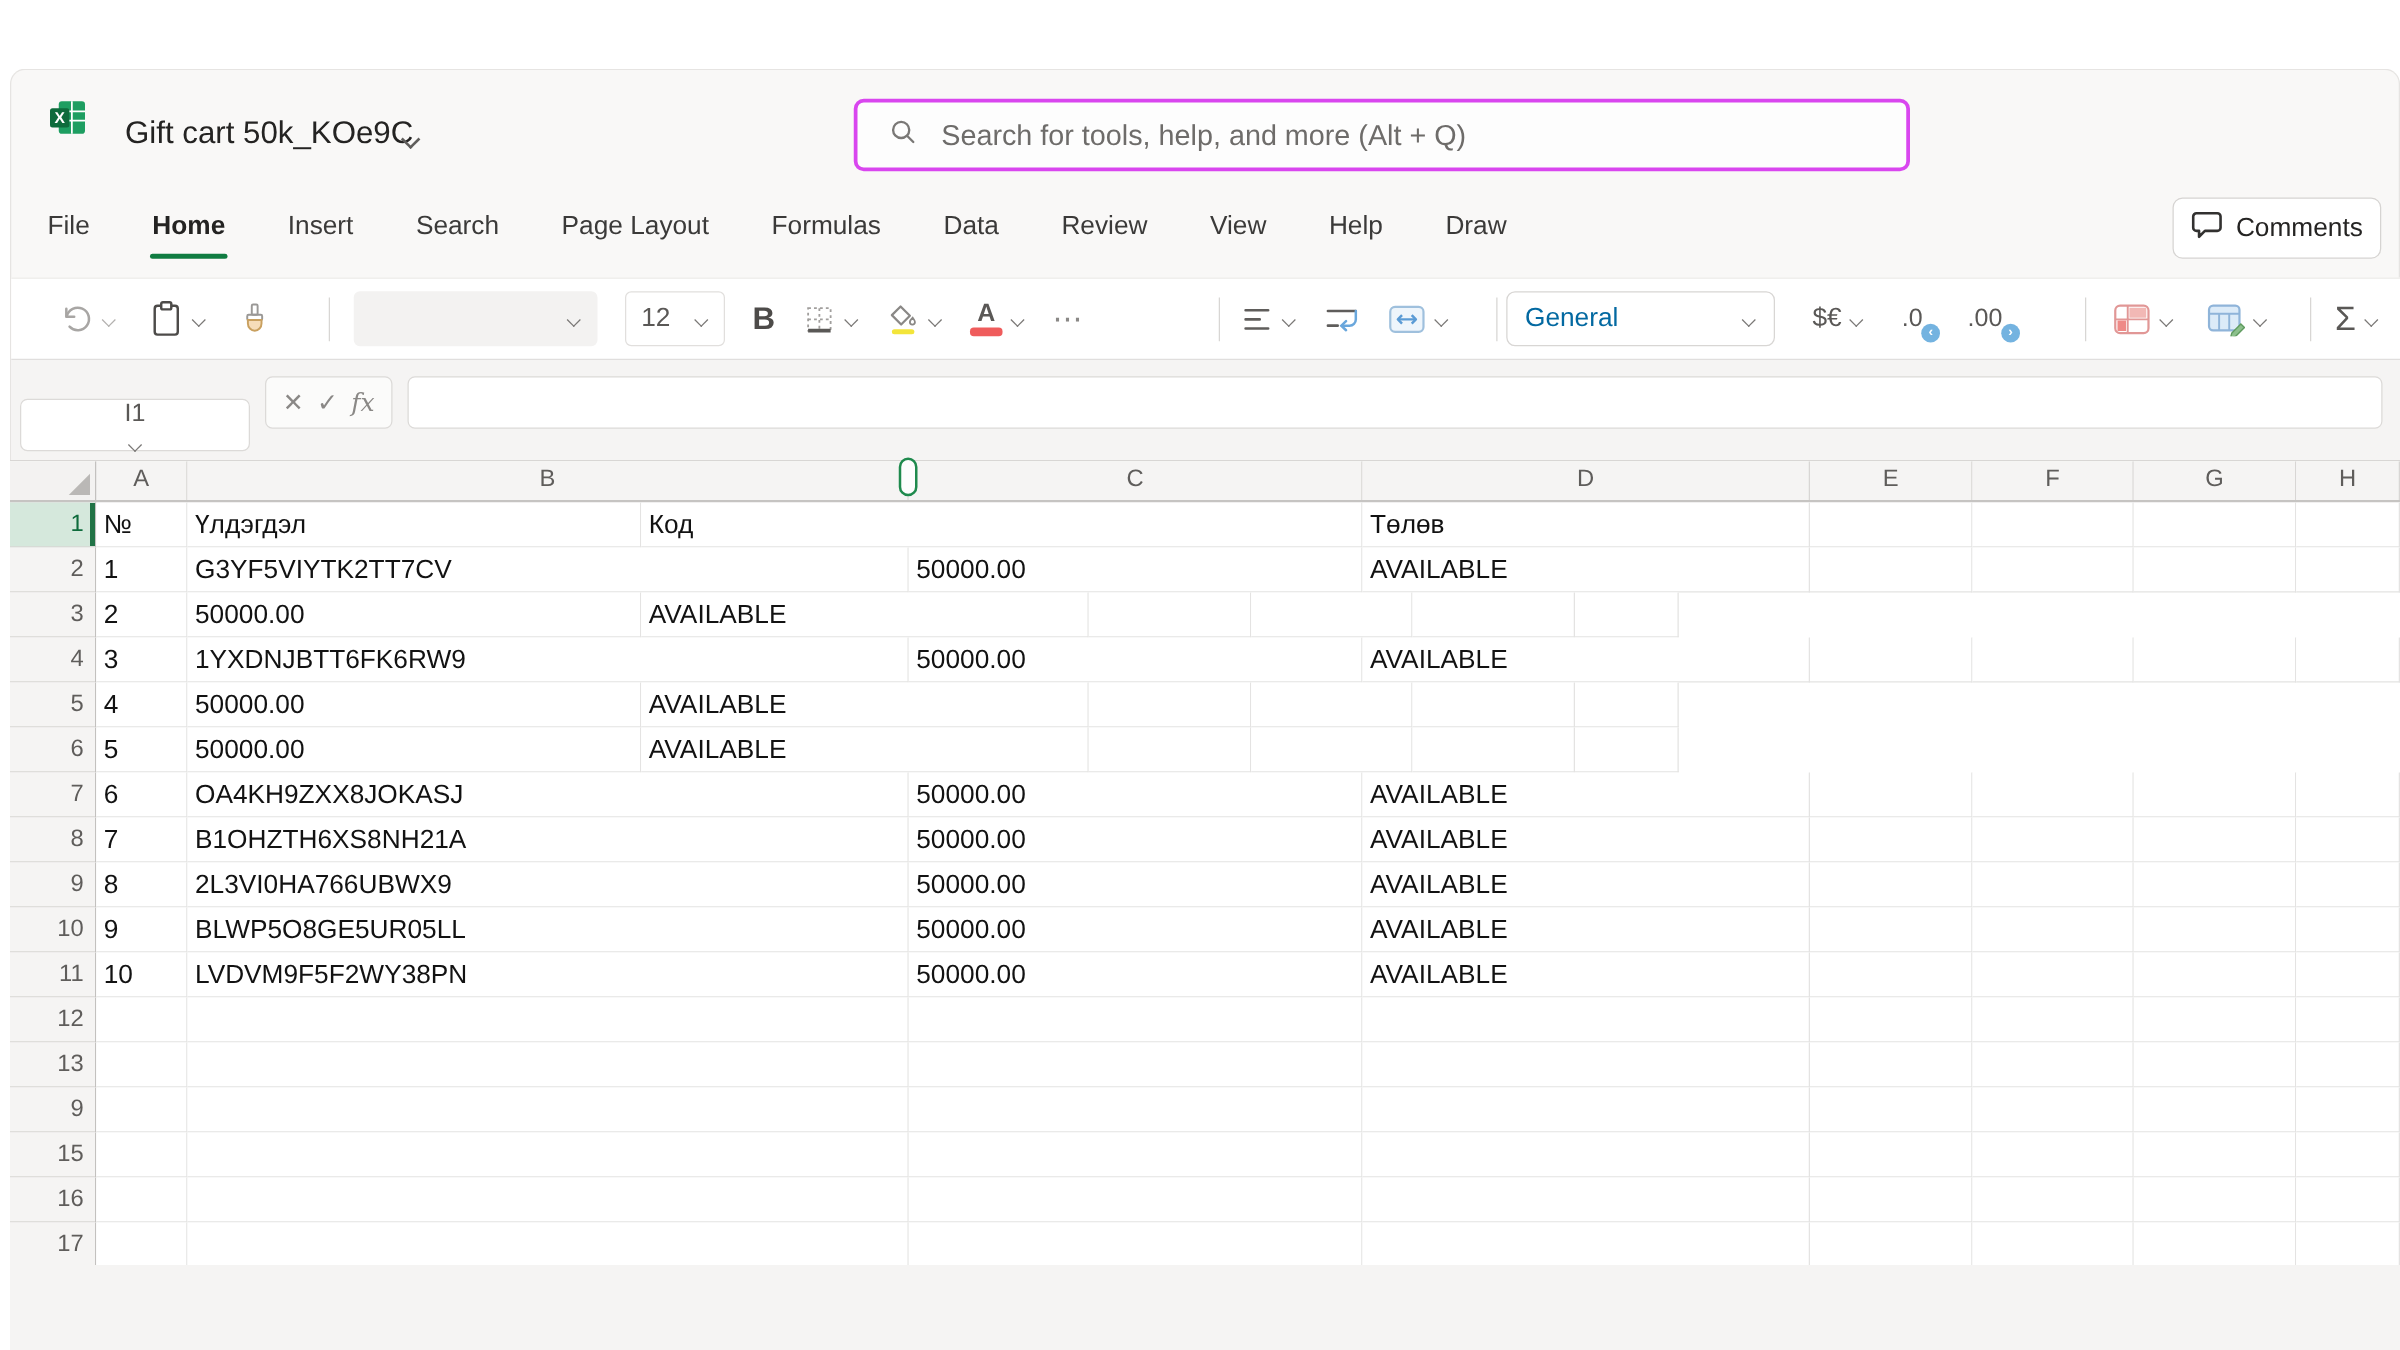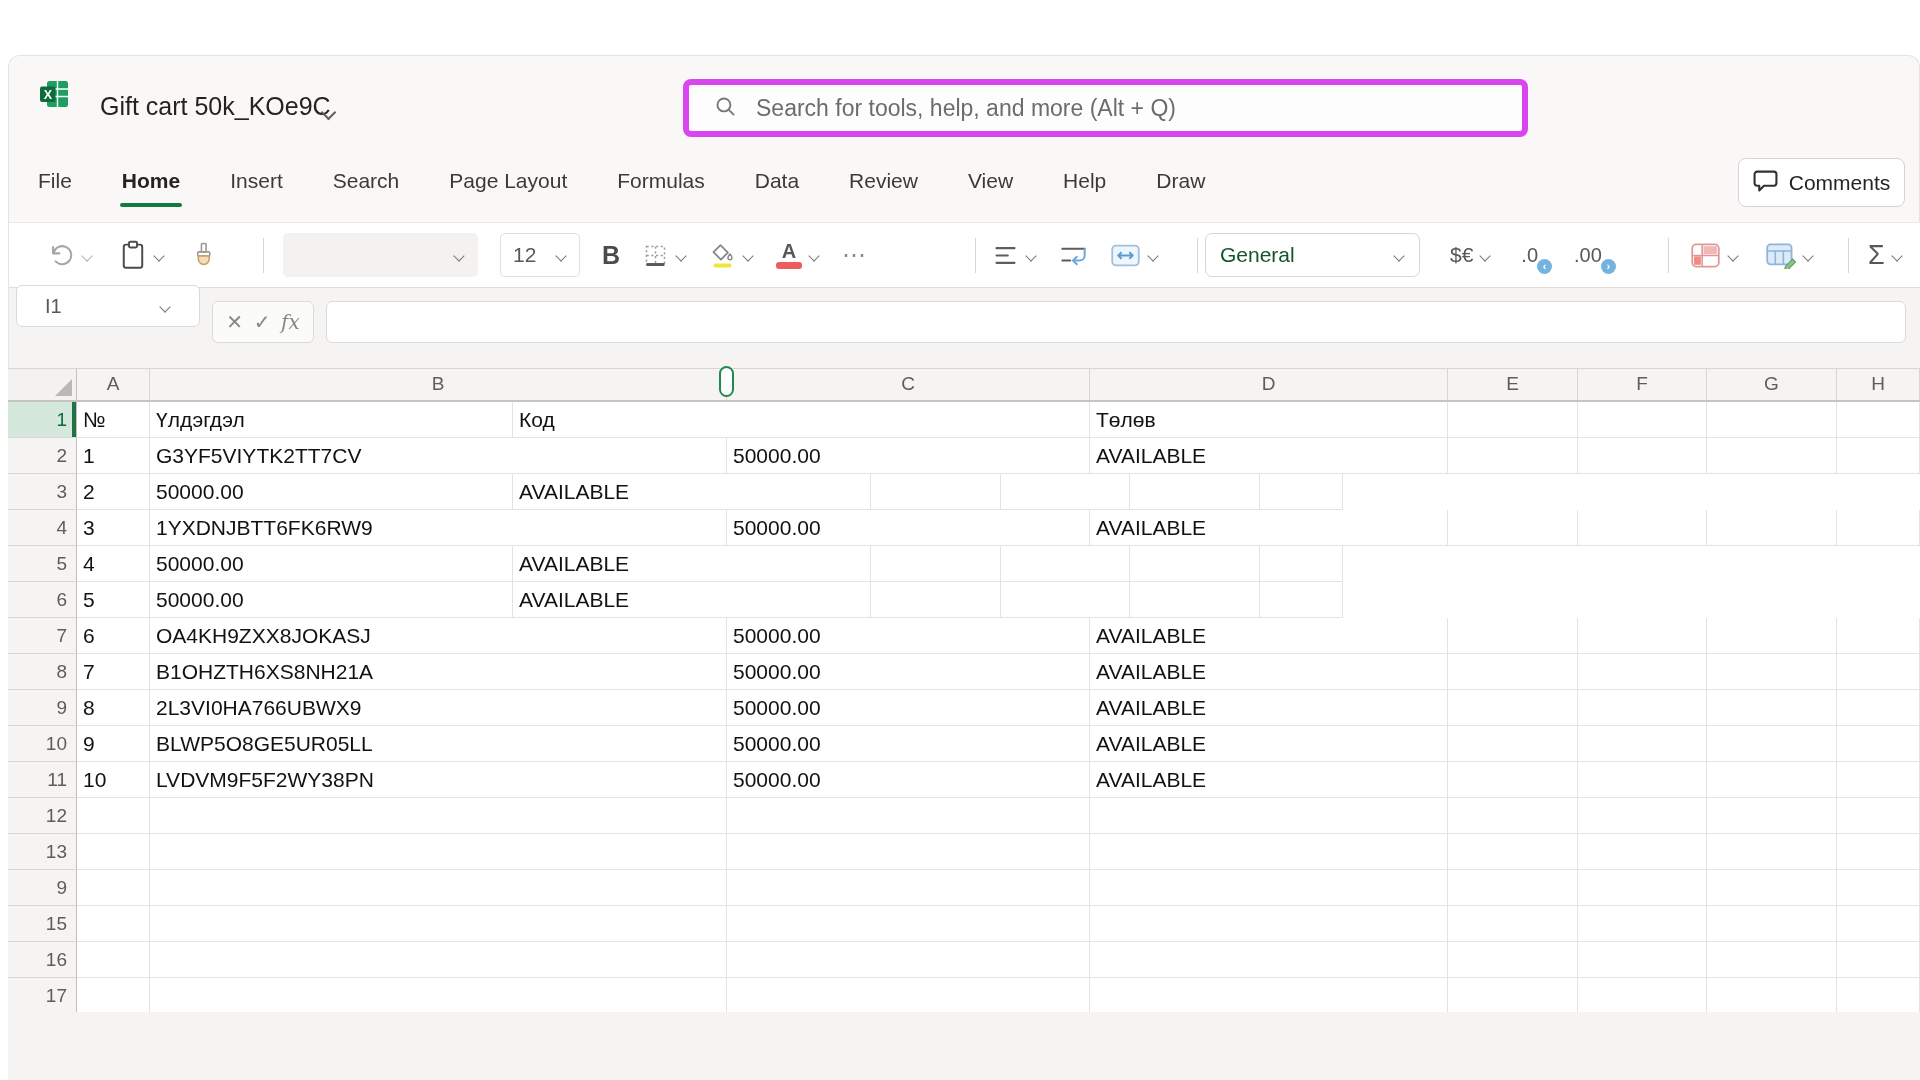--- a/index.html
+++ b/index.html
@@ -11,21 +11,21 @@
   }
   
   .window{position:absolute;left:8px;top:55px;right:0;bottom:0;
     background:#f9f8f7;border:1px solid #e6e4e2;border-bottom:none;
     border-radius:12px 12px 0 0;}
   
   .app-logo{position:absolute;left:38px;top:78px;width:32px;height:32px;}
   .doc-title{position:absolute;left:100px;top:92px;font-size:25px;color:#242322;}
   .title-chev{position:absolute;left:322px;top:103px;}
   .searchbox{position:absolute;left:683px;top:79px;width:845px;height:58px;
-    background:#fdfdfd;border:6px solid #d946ef;border-radius:8px;
+    background:#fdfdfd;border:3px solid #d946ef;border-radius:8px;
     display:flex;align-items:center;padding:0 10px 0 24px;box-sizing:border-box;gap:16px;}
   .searchbox input{flex:1;border:none;outline:none;background:transparent;
     font-size:23px;color:#3b3a39;font-family:inherit;}
   .searchbox input::placeholder{color:#6e6c6a;}
   .comments-btn{position:absolute;left:1738px;top:158px;width:167px;height:49px;
     background:#fff;border:1px solid #d6d4d2;border-radius:8px;
     display:flex;align-items:center;justify-content:center;gap:11px;
     font-size:21px;color:#252423;box-sizing:border-box;}
   
   .menubar{position:absolute;left:36px;top:158px;height:52px;display:flex;gap:46px;align-items:stretch;}
@@ -41,36 +41,36 @@
   .chev.dim::before{border-color:#b3b1af;}
   
   .ribbon{position:absolute;left:9px;right:0;top:222px;height:66px;background:#fff;
     border-top:1px solid #eceae8;border-bottom:1px solid #e0dedd;box-sizing:border-box;}
   .rgroup{position:absolute;top:222px;height:66px;display:flex;align-items:center;}
   .rbtn{display:flex;align-items:center;gap:7px;color:#5a5856;}
   .vsep{position:absolute;top:238px;width:1px;height:35px;background:#d8d6d4;}
   .combo{height:44px;border-radius:5px;display:flex;align-items:center;box-sizing:border-box;}
   .combo.fontname{width:195px;background:#f3f2f1;justify-content:flex-end;padding-right:13px;}
   .combo.fontsize{width:80px;background:#fff;border:1px solid #e1dfdd;padding:0 12px;justify-content:space-between;font-size:21px;color:#5a5856;}
-  .combo.numfmt{width:215px;background:#fff;border:1px solid #d8d6d4;border-radius:7px;padding:0 14px;justify-content:space-between;font-size:21px;color:#14532d;text-align:right;}
+  .combo.numfmt{width:215px;background:#fff;border:1px solid #d8d6d4;border-radius:7px;padding:0 14px;justify-content:space-between;font-size:21px;color:#0369a1;text-align:right;}
   .bold-b{font-size:25px;font-weight:bold;color:#4d4b49;}
   .glyph{font-size:21px;color:#5a5856;}
   .sigma{font-size:27px;color:#5a5856;}
   .ellipsis{font-size:24px;color:#8a8886;letter-spacing:2px;}
   .fontcolor{display:flex;flex-direction:column;align-items:center;gap:2px;}
   .fontcolor .A{font-size:20px;font-weight:bold;color:#5a5856;line-height:18px;}
   .fontcolor .bar{width:26px;height:7px;border-radius:3px;background:#ef5c5c;}
   .dec{position:relative;font-size:20px;color:#5a5856;padding-right:6px;}
   .dec .badge{position:absolute;right:-8px;bottom:-7px;width:15px;height:15px;border-radius:50%;
     background:#74b3e0;color:#fff;font-size:11px;line-height:15px;text-align:center;font-weight:bold;}
   
   .fstrip{position:absolute;left:9px;right:0;top:288px;height:80px;background:#f5f4f3;}
-  .namebox{position:absolute;left:16px;top:285px;width:184px;height:42px;background:#fff;
+  .namebox{position:absolute;left:16px;top:319px;width:184px;height:42px;background:#fff;
     border:1px solid #dcdad8;border-radius:6px;display:flex;align-items:center;
-    padding:0 28px;box-sizing:border-box;font-size:20px;color:#5a5856;justify-content:space-between;}
+    padding:0 28px;box-sizing:border-box;font-size:20px;color:#5a5856;justify-content:space-between;flex-direction:column;}
   .fxbox{position:absolute;left:212px;top:301px;width:102px;height:42px;background:#fbfbfa;
     border:1px solid #dcdad8;border-radius:6px;display:flex;align-items:center;
     justify-content:space-around;box-sizing:border-box;padding:0 8px;}
   .fxbox .x,.fxbox .ok{font-size:20px;color:#8a8886;}
   .fxbox .fx{font-family:"DejaVu Serif","Liberation Serif",serif;font-style:italic;font-size:20px;color:#8a8886;}
   .finput{position:absolute;left:326px;top:301px;width:1580px;height:42px;background:#fff;
     border:1px solid #dcdad8;border-radius:6px;box-sizing:border-box;font-size:20px;color:#242322;
     padding:0 10px;outline:none;font-family:inherit;}
   
   #grid{position:absolute;left:8px;top:368px;width:1912px;height:644px;overflow:hidden;

